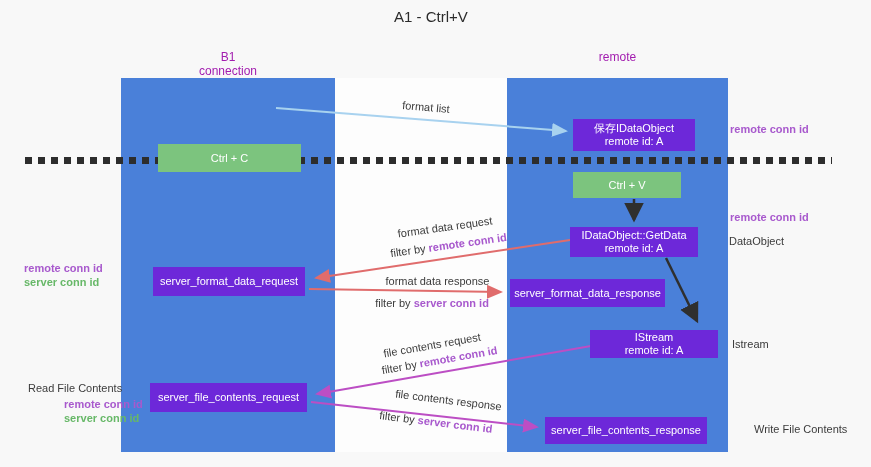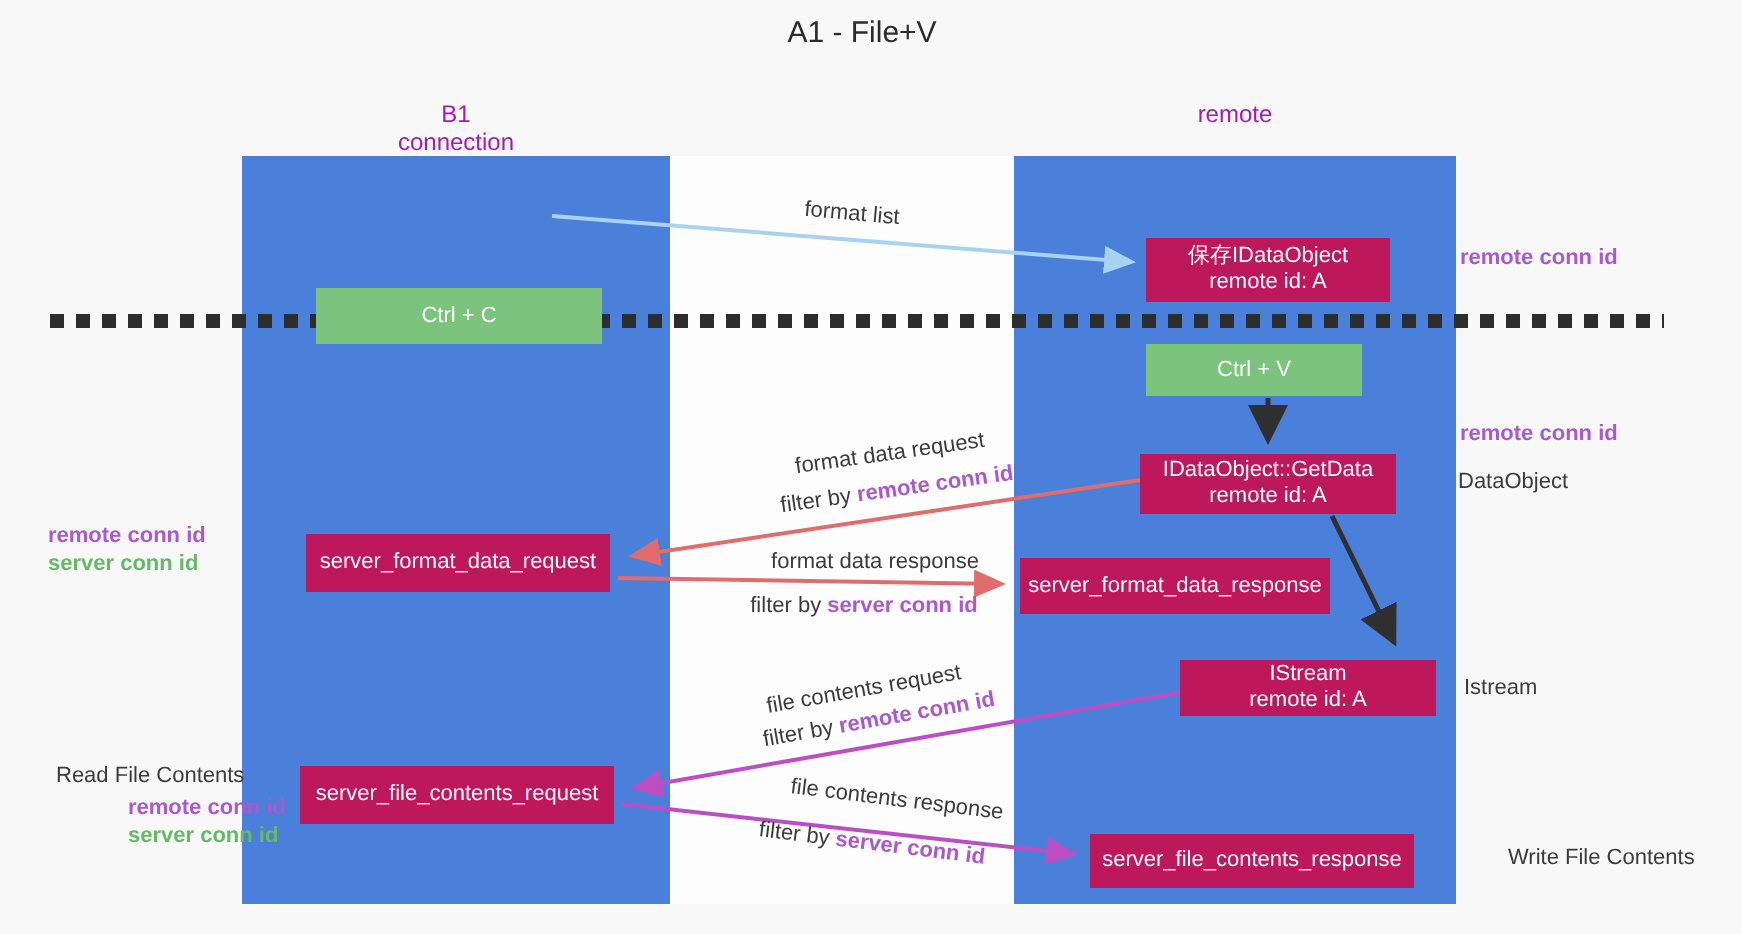--- a/index.html
+++ b/index.html
@@ -29,39 +29,39 @@
     position:absolute;left:25px;top:157px;width:807px;height:7px;z-index:3;
     background:repeating-linear-gradient(to right,#2d2d2d 0,#2d2d2d 7px,transparent 7px,transparent 13px);
   }
   .arrows{position:absolute;left:0;top:0;z-index:2;}
   .node{
     position:absolute;z-index:3;
     display:flex;flex-direction:column;align-items:center;justify-content:center;
     color:#fff;font-size:11px;line-height:13px;text-align:center;
   }
   .node.green{background:#7cc47e;}
-  .node.orange{background:#be185d;}
+  .node.orange{background:#6d28d9;}
   .edge-label{
     position:absolute;z-index:4;font-size:11px;color:#3b3b3b;
     text-align:center;white-space:nowrap;
   }
   .side-label{position:absolute;z-index:4;font-size:11px;color:#3b3b3b;white-space:nowrap;}
   .purple{color:#a859cd;font-weight:bold;}
   .green-id{color:#67b868;font-weight:bold;}
   .stack{line-height:14px;}
 </style>
 </head>
 <body>
 
 <div class="canvas">
 
   <div class="gap-strip"></div>
 
   <div class="title">
-    <div>A1 - File+V</div>
+    <div>A1 - Ctrl+V</div>
   </div>
 
   <div class="col-header left">
     <div>B1</div>
     <div>connection</div>
   </div>
   <div class="col-header right">
     <div>remote</div>
   </div>
 

